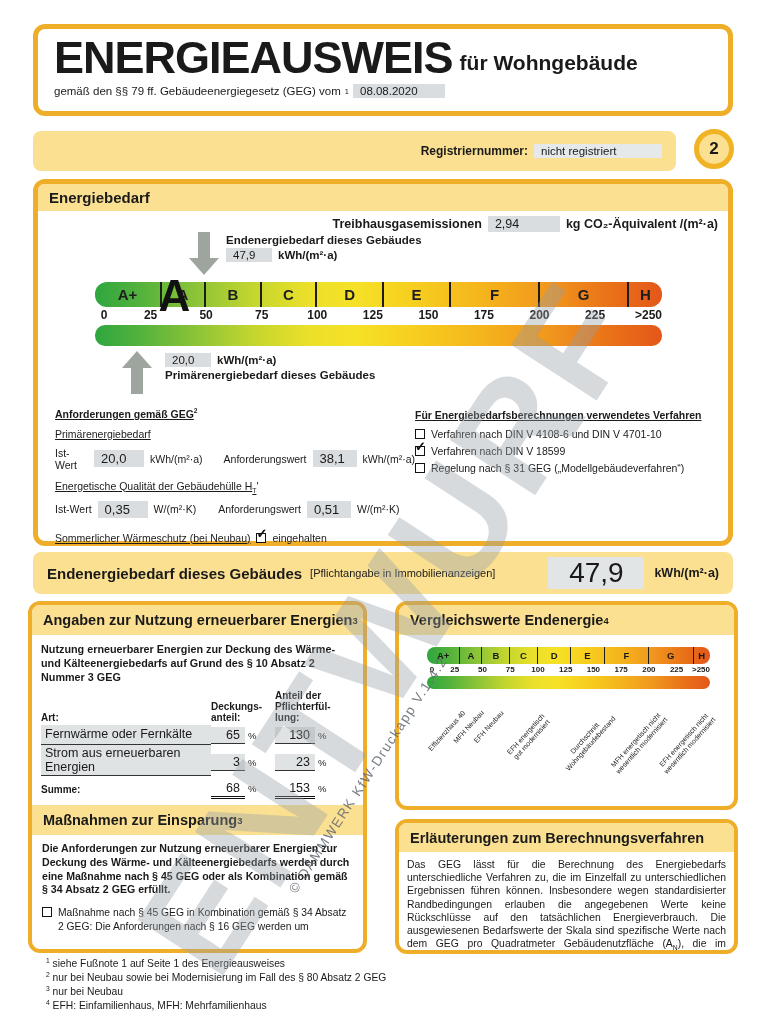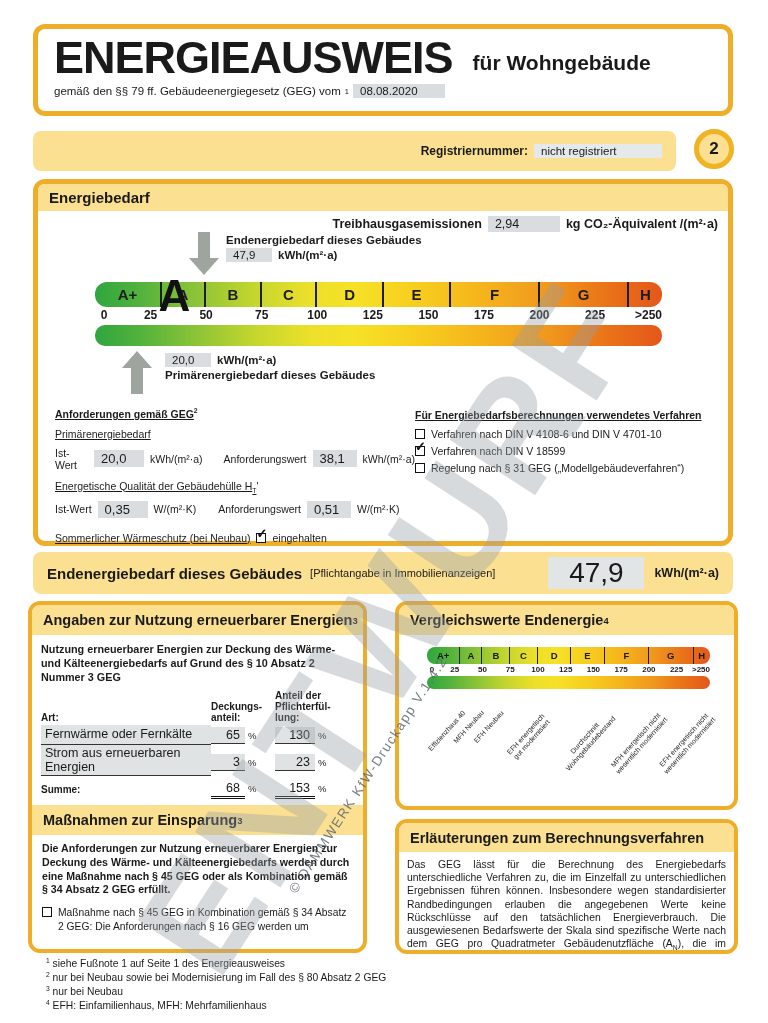--- a/index.html
+++ b/index.html
@@ -8,21 +8,21 @@
 
   .gbox { position:absolute; background:#fff; border:5px solid #EFAE2A; border-radius:12px; }
   .gbox-thin { border-width:4px; }
   .strip { background:#FBE091; display:flex; align-items:center; padding-left:11px; font-weight:bold; }
   .ybar { position:absolute; background:#FBE091; border-radius:8px; display:flex; align-items:center; padding:0 14px; }
   .field { display:inline-block; background:#D9DDE0; padding:1px 7px; white-space:nowrap; }
   .u { text-decoration:underline; }
   .b { font-weight:bold; }
 
   
-  .hdr-title-row { display:flex; align-items:flex-end; gap:20px; margin-top:2px; }
+  .hdr-title-row { display:flex; align-items:flex-end; gap:7px; margin-top:2px; }
   .hdr-title { font-size:45px; font-weight:bold; letter-spacing:-1px; line-height:1.0; }
   .hdr-sub { font-size:21px; font-weight:bold; padding-bottom:5px; }
   .hdr-law { display:flex; align-items:center; gap:4px; font-size:11.5px; margin-top:4px; }
 
   .badge { position:absolute; left:694px; top:129px; width:40px; height:40px; border-radius:50%;
            background:#FBE091; border:5px solid #F0B323; display:flex; align-items:center; justify-content:center;
            font-size:17px; font-weight:bold; }
 
   
   .scalegrad { background:linear-gradient(90deg,#2FA63F 0%,#53B23C 8%,#8DC437 18%,#C4D62E 28%,#ECE02A 38%,#F6E127 46%,#F7CF1F 56%,#F5B51C 68%,#F0971E 80%,#EA7418 90%,#E4571A 100%); }

